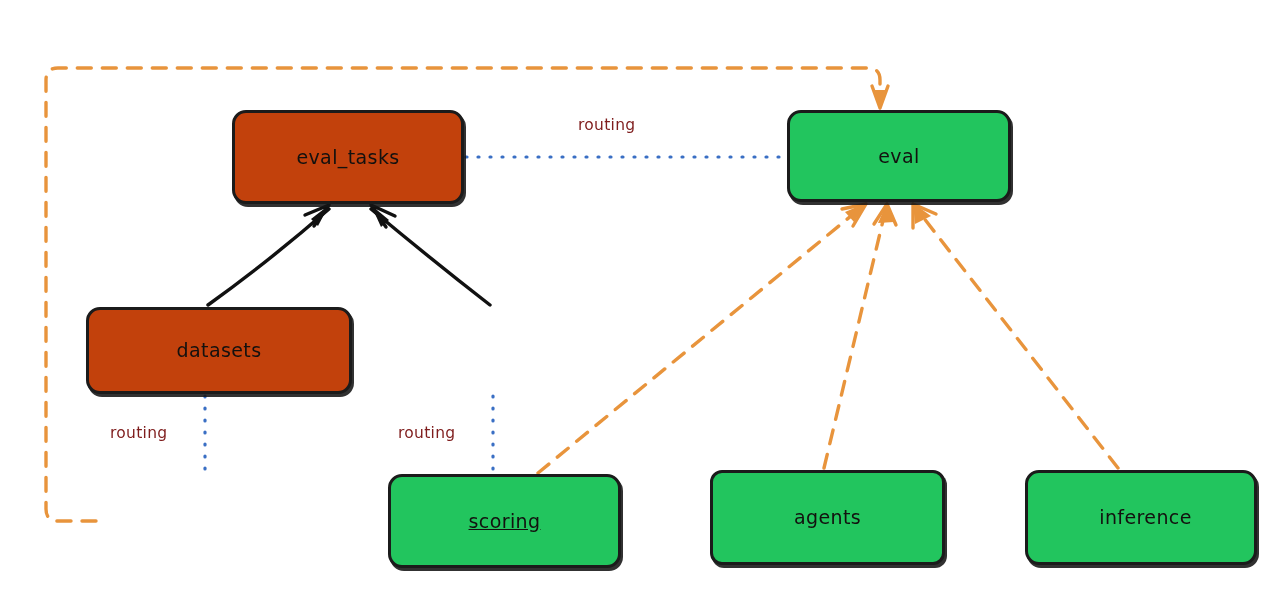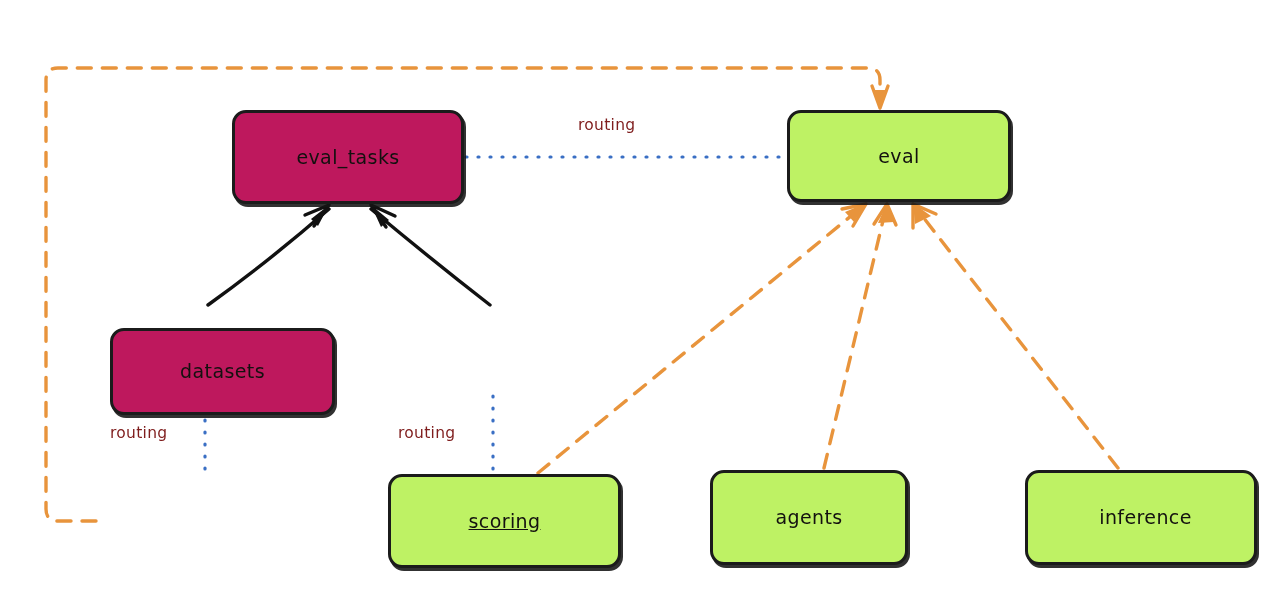--- a/index.html
+++ b/index.html
@@ -34,24 +34,24 @@
     align-items: center;
     justify-content: center;
     text-align: center;
     color: #13110f;
     font-family: "DejaVu Sans", sans-serif;
     font-size: 19px;
     letter-spacing: 0.4px;
     box-shadow: 2px 3px 0 rgba(20,20,20,0.88);
   }
   .node.api {
-    background: #be185d;
+    background: #c2410c;
   }
   .node.provider {
-    background: #bef264;
+    background: #22c55e;
   }
   .node-label {
     display: block;
     padding: 0 10px;
     line-height: 1.1;
   }
   .edge-label {
     position: absolute;
     color: #7f1d1d;
     font-family: "DejaVu Sans", sans-serif;
@@ -114,31 +114,31 @@
   </svg>
 
   <div class="node api" style="left:232px; top:110px; width:232px; height:94px;">
     <span class="node-label">eval_tasks</span>
   </div>
 
   <div class="node provider" style="left:787px; top:110px; width:224px; height:92px;">
     <span class="node-label">eval</span>
   </div>
 
-  <div class="node api" style="left:110px; top:307px; width:225px; height:87px;margin-top:21px;">
+  <div class="node api" style="left:86px; top:307px; width:266px; height:87px;">
     <span class="node-label">datasets</span>
   </div>
 
 
 
   <div class="node provider" style="left:388px; top:474px; width:233px; height:94px;text-decoration:underline;">
     <span class="node-label">scoring</span>
   </div>
 
-  <div class="node provider" style="left:710px; top:470px; width:198px; height:95px;">
+  <div class="node provider" style="left:710px; top:470px; width:235px; height:95px;border-radius:12px;">
     <span class="node-label">agents</span>
   </div>
 
   <div class="node provider" style="left:1025px; top:470px; width:232px; height:95px;padding-left:9px;">
     <span class="node-label">inference</span>
   </div>
 
   <div class="edge-label" style="left:578px; top:116px;">routing</div>
 
   <div class="edge-label" style="left:110px; top:424px;">routing</div>

